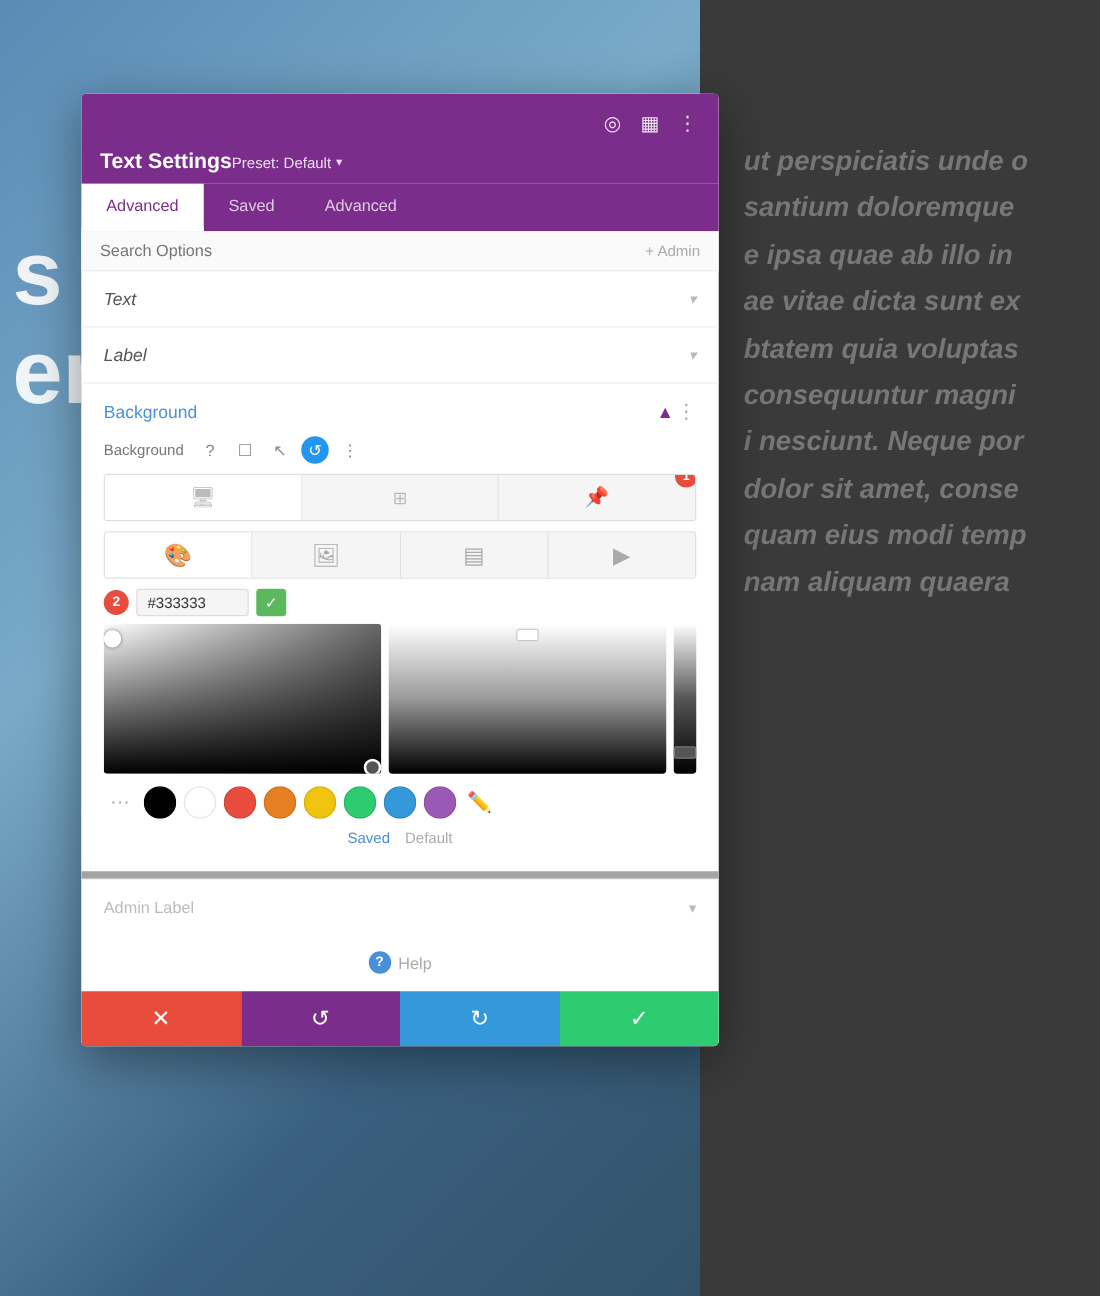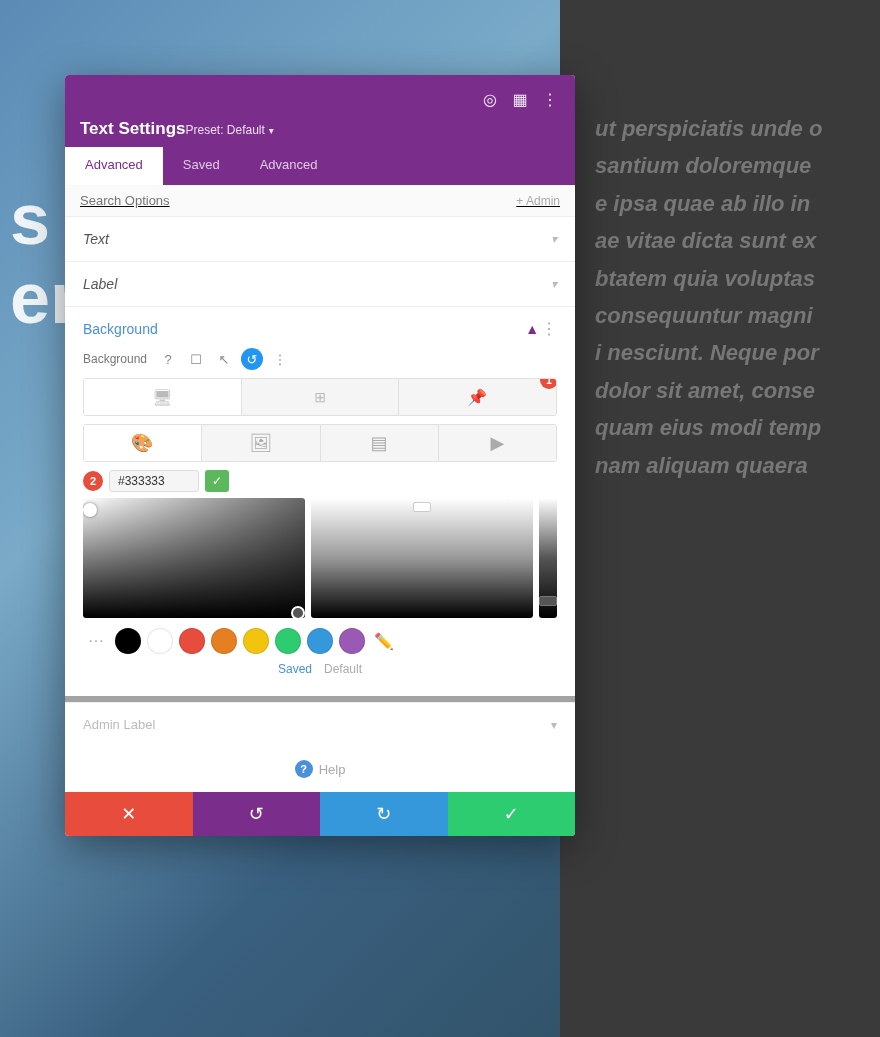--- a/index.html
+++ b/index.html
@@ -129,21 +129,20 @@
       border-bottom: 3px solid #fff;
     }
 
     
     .search-bar {
       display: flex;
       align-items: center;
       padding: 8px 15px;
       border-bottom: 1px solid #eee;
       background: #fafafa;
-      text-decoration: underline;
     }
     .search-input {
       flex: 1;
       border: none;
       background: transparent;
       font-size: 13px;
       color: #999;
       outline: none;
     }
     .filter-btn {

